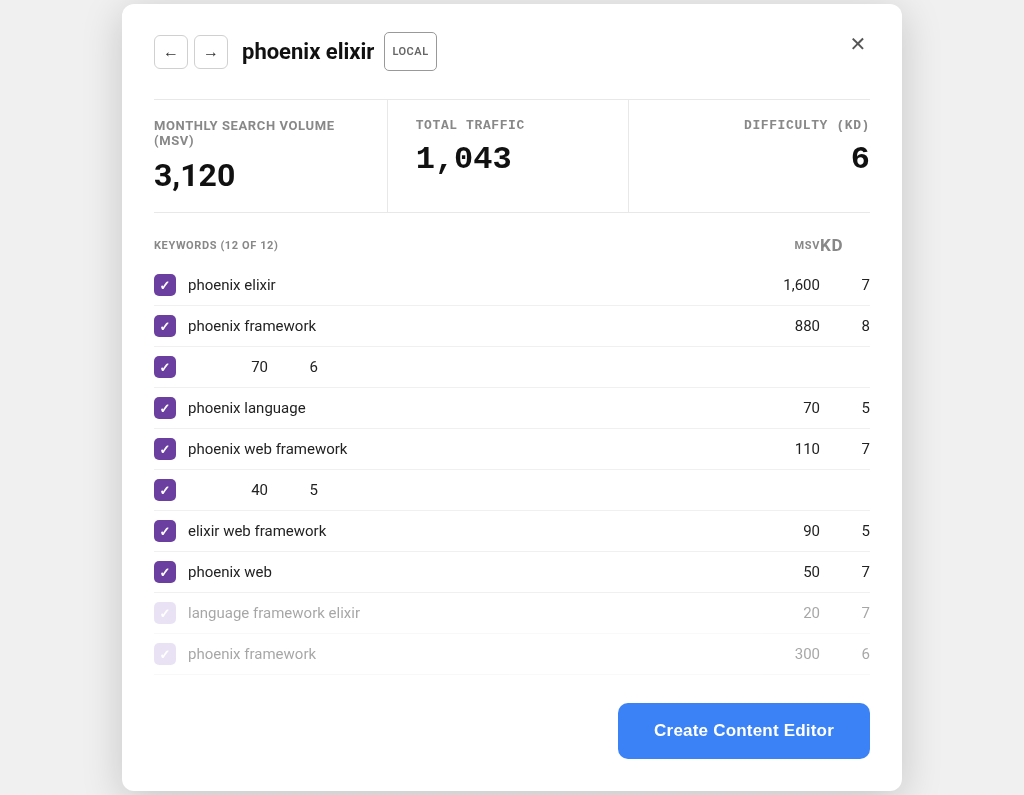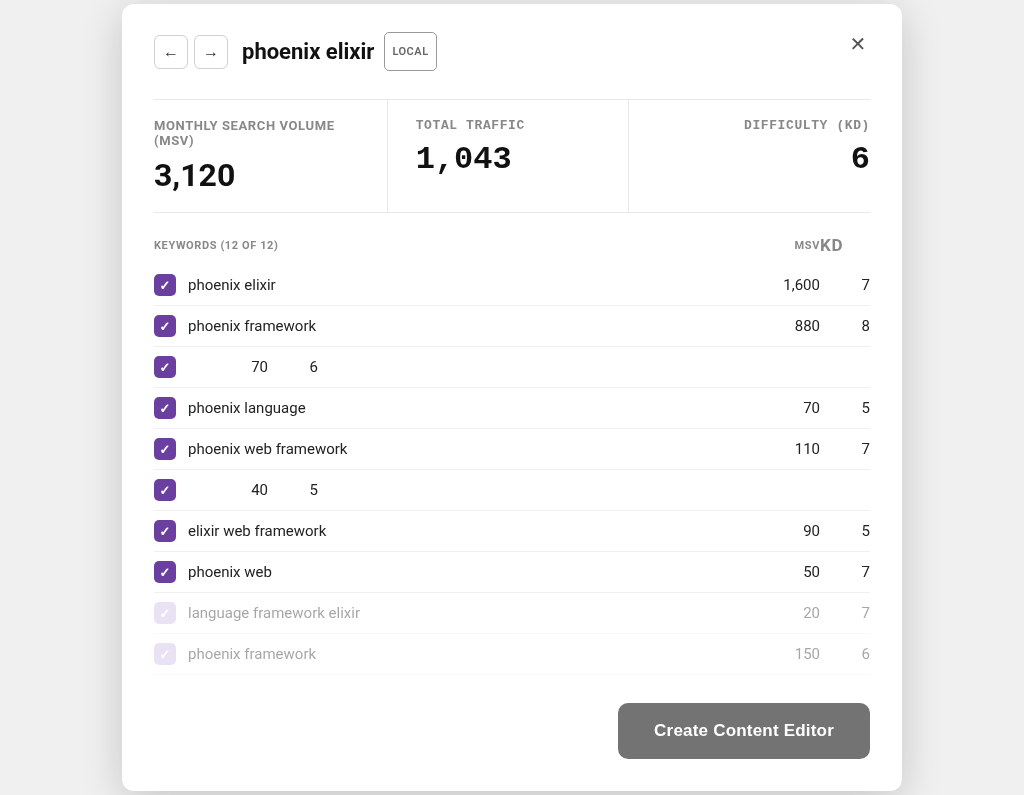--- a/index.html
+++ b/index.html
@@ -189,21 +189,21 @@
       text-align: right;
       font-size: 15px;
       color: #222;
     }
     .footer {
       display: flex;
       justify-content: flex-end;
       margin-top: 28px;
     }
     .create-btn {
-      background: #737373;
+      background: #3b82f6;
       color: white;
       border: none;
       border-radius: 10px;
       padding: 18px 36px;
       font-size: 17px;
       font-weight: 700;
       cursor: pointer;
       letter-spacing: 0.2px;
     }
   </style>
@@ -319,21 +319,21 @@
           </div>
           <span class="keyword-name">language framework elixir</span>
           <span class="keyword-msv">20</span>
           <span class="keyword-kd">7</span>
         </div>
         <div class="keyword-row faded">
           <div class="checkbox light">
             <span class="checkbox-check">✓</span>
           </div>
           <span class="keyword-name">phoenix framework</span>
-          <span class="keyword-msv">150</span>
+          <span class="keyword-msv">300</span>
           <span class="keyword-kd">6</span>
         </div>
       </div>
   </div>
 
   <div class="footer">
     <button class="create-btn">Create Content Editor</button>
   </div>
 
 </div>

